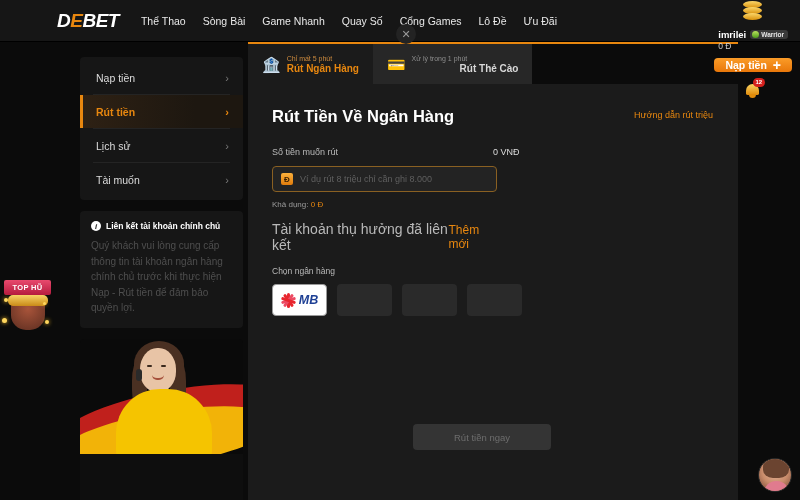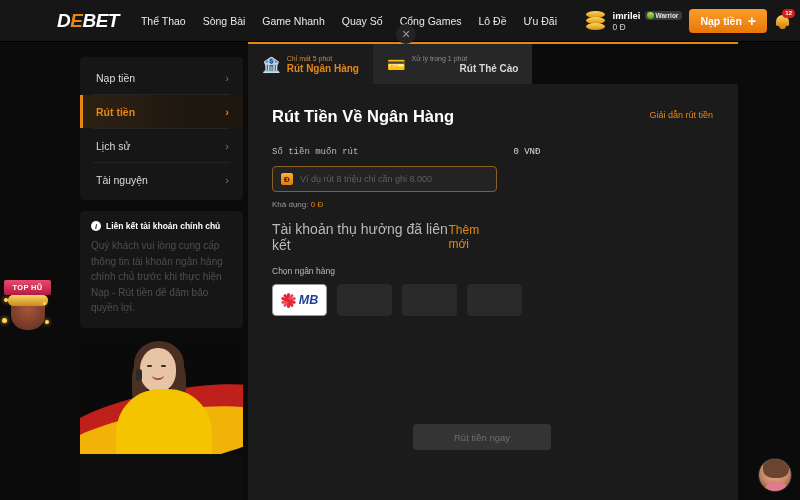--- a/index.html
+++ b/index.html
@@ -33,21 +33,21 @@
 
   .close-chip {
     position:absolute; left:396px; top:24px; width:20px; height:20px;
     border-radius:50%; background:#232323;
     display:flex; align-items:center; justify-content:center;
     color:#9a9a9a; font-size:11px; z-index:25; cursor:pointer;
   }
 
   .hdr-right {
     position:absolute; right:8px; top:0; height:42px;
-    display:flex; align-items:center; gap:7px;
+    display:flex; align-items:center; gap:7px;flex-direction:column;
   }
   .coin-stack {
     width:20px; height:22px; position:relative; flex:none;
   }
   .coin-stack i {
     position:absolute; left:0; width:19px; height:7px; border-radius:50%;
     background:linear-gradient(180deg,#fbd66a,#d9920d);
   }
   .coin-stack i:nth-child(1){ top:1px; }
   .coin-stack i:nth-child(2){ top:7px; }
@@ -200,21 +200,21 @@
   .tab-fill { flex:1; background:#0b0b0b; }
 
   .panel-body { padding:23px 25px 0 24px; position:relative; }
   .panel-title { color:#fff; font-size:16.5px; font-weight:bold; }
   .guide-link {
     position:absolute; right:25px; top:26px;
     color:#e8870f; font-size:9px; cursor:pointer;
   }
 
   .row-amount {
-    display:flex; margin-top:21px; align-items:center;font-family:Liberation Mono, monospace;
+    display:flex; margin-top:21px; align-items:center;
   }
   .lbl { color:#b9b9b9; font-size:9px; }
   .val { color:#dcdcdc; font-size:9px; margin-left:155px; }
 
   .amount-input {
     margin-top:9px; width:225px; height:26px;
     border:1px solid #8a6022; border-radius:4px;
     background:#232323; display:flex; align-items:center; padding:0 8px; gap:7px;
     cursor:text;
   }
@@ -379,21 +379,21 @@
           <span>Rút tiền</span>
           <span class="chev">›</span>
         </div>
         <div class="menu-sep"></div>
         <div class="menu-item">
           <span>Lịch sử</span>
           <span class="chev">›</span>
         </div>
         <div class="menu-sep"></div>
         <div class="menu-item">
-          <span>Tài nguyện</span>
+          <span>Tài muốn</span>
           <span class="chev">›</span>
         </div>
       </div>
 
       <div class="info-card">
         <div class="info-head">
           <span class="info-ic">i</span>
           <span class="info-title">Liên kết tài khoản chính chủ</span>
         </div>
         <div class="info-body">Quý khách vui lòng cung cấp thông tin tài khoản ngân hàng chính chủ trước khi thực hiện Nạp - Rút tiền để đảm bảo quyền lợi.</div>
@@ -432,21 +432,21 @@
           <span>
             <span class="tab-sub">Xử lý trong 1 phút</span>
             <span class="tab-main">Rút Thẻ Cào</span>
           </span>
         </div>
         <div class="tab-fill"></div>
       </div>
 
       <div class="panel-body">
         <div class="panel-title">Rút Tiền Về Ngân Hàng</div>
-        <div class="guide-link">Giải dẫn rút tiền</div>
+        <div class="guide-link">Hướng dẫn rút triệu</div>
 
         <div class="row-amount">
           <span class="lbl">Số tiền muốn rút</span>
           <span class="val">0 VNĐ</span>
         </div>
 
         <div class="amount-input">
           <span class="d-ic">Đ</span>
           <span class="ph">Ví dụ rút 8 triệu chỉ cần ghi 8.000</span>
         </div>

